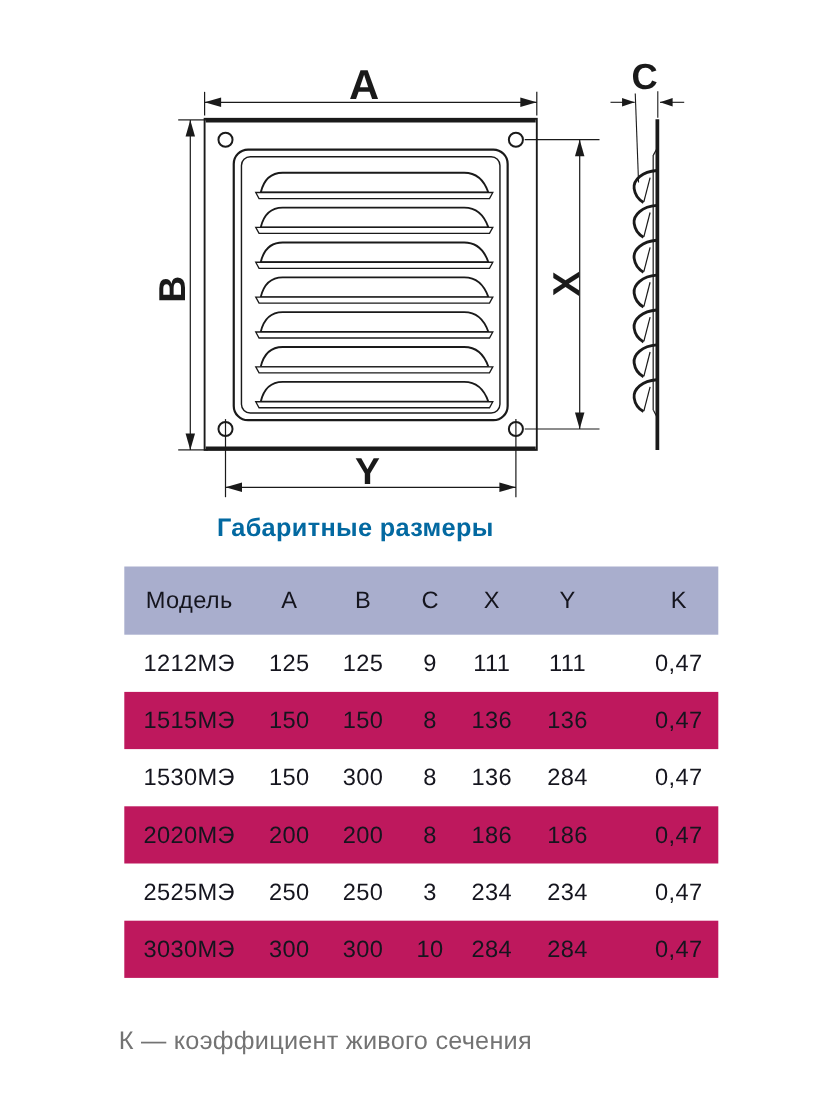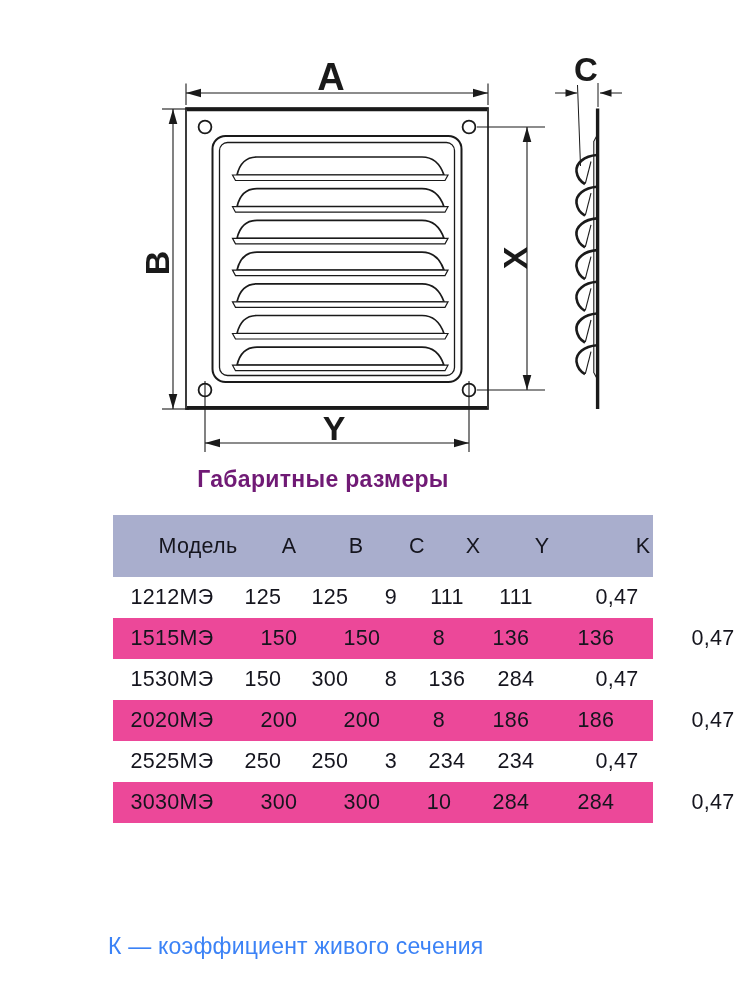--- a/index.html
+++ b/index.html
@@ -3,40 +3,40 @@
 <meta charset="utf-8">
 <style>
   html,body{margin:0;padding:0;background:#fff;}
   .stage{
     position:relative;width:750px;height:1000px;background:#ffffff;
     font-family:"Liberation Sans",sans-serif;overflow:hidden;
   }
   .drawing-svg{position:absolute;left:0;top:0;}
   .drawing-title{
     position:absolute;top:466px;left:0;width:638px;box-sizing:border-box;padding-left:8px;
-    text-align:center;font-size:23px;font-weight:bold;color:#701a75;letter-spacing:.3px;
+    text-align:center;font-size:23px;font-weight:bold;color:#0369a1;letter-spacing:.3px;
   }
   .spec-table{
     position:absolute;left:113px;top:515px;width:540px;
     font-size:21.5px;color:#15151e;letter-spacing:.3px;
   }
-  .t-row{display:flex;align-items:center;height:41px;}
-  .t-row.t-head{height:62px;background:#a9aecd;padding-left:26px;}
-  .t-row.alt{background:#ec4899;gap:16px;}
+  .t-row{display:flex;align-items:center;height:52px;}
+  .t-row.t-head{height:62px;background:#a9aecd;}
+  .t-row.alt{background:#be185d;}
   .cell{text-align:center;box-sizing:border-box;flex:0 0 auto;}
   .c0{width:118px;}
   .c1{width:64px;}
   .c2{width:70px;}
   .c3{width:52px;}
   .c4{width:60px;}
   .c5{width:78px;}
   .c6{width:98px;padding-left:26px;}
   .footnote{
     position:absolute;left:108px;top:933px;
-    font-size:23px;color:#3b82f6;letter-spacing:.2px;
+    font-size:23px;color:#737373;letter-spacing:.2px;
   }
 </style>
 </head>
 <body>
 
 <div class="stage">
 
   <svg class="drawing-svg" width="750" height="460" viewBox="0 0 750 460" style="font-family:&quot;Liberation Sans&quot;,sans-serif">
     <defs>
       <g id="louver">

